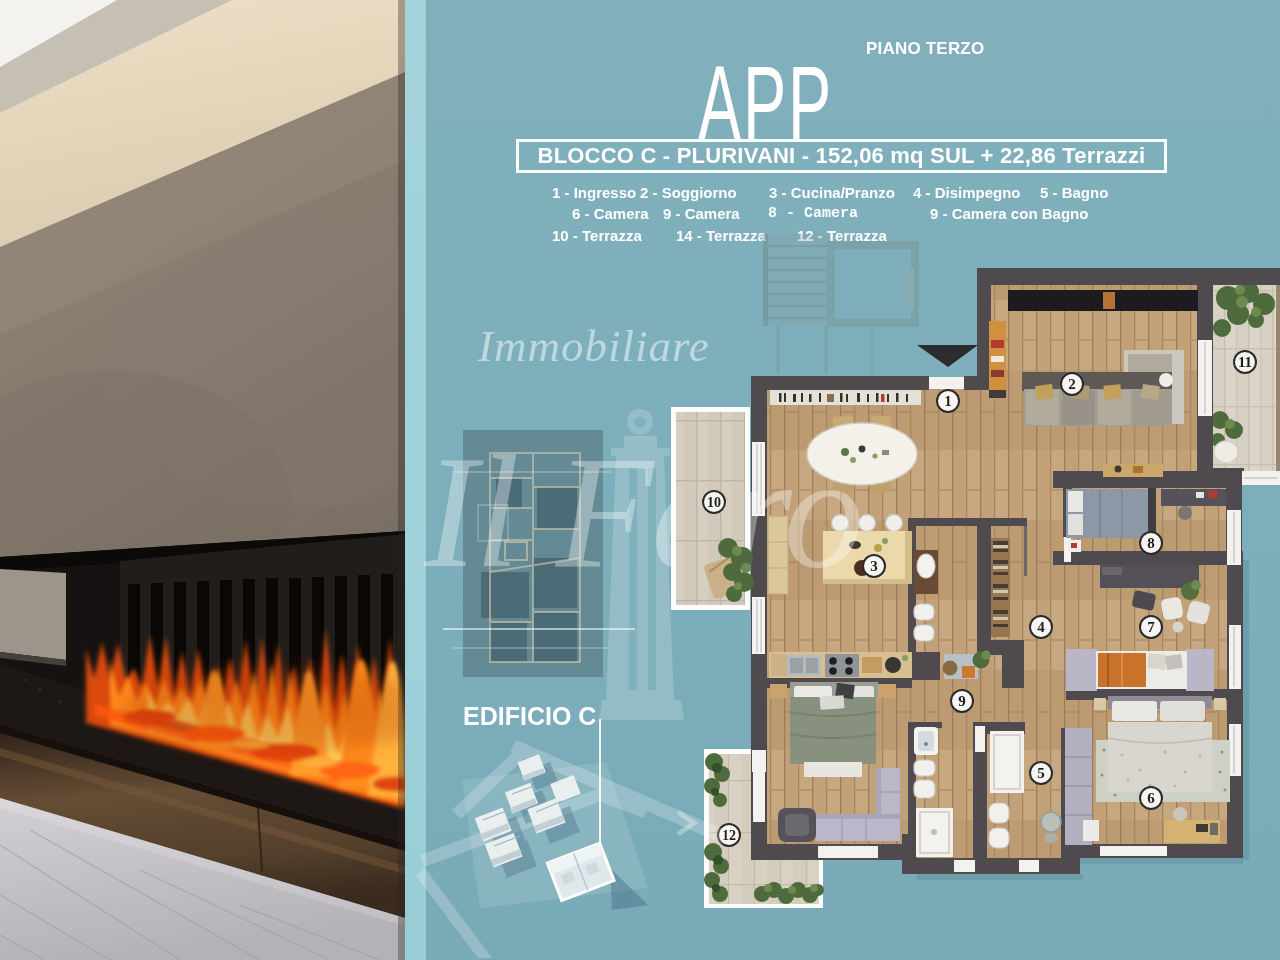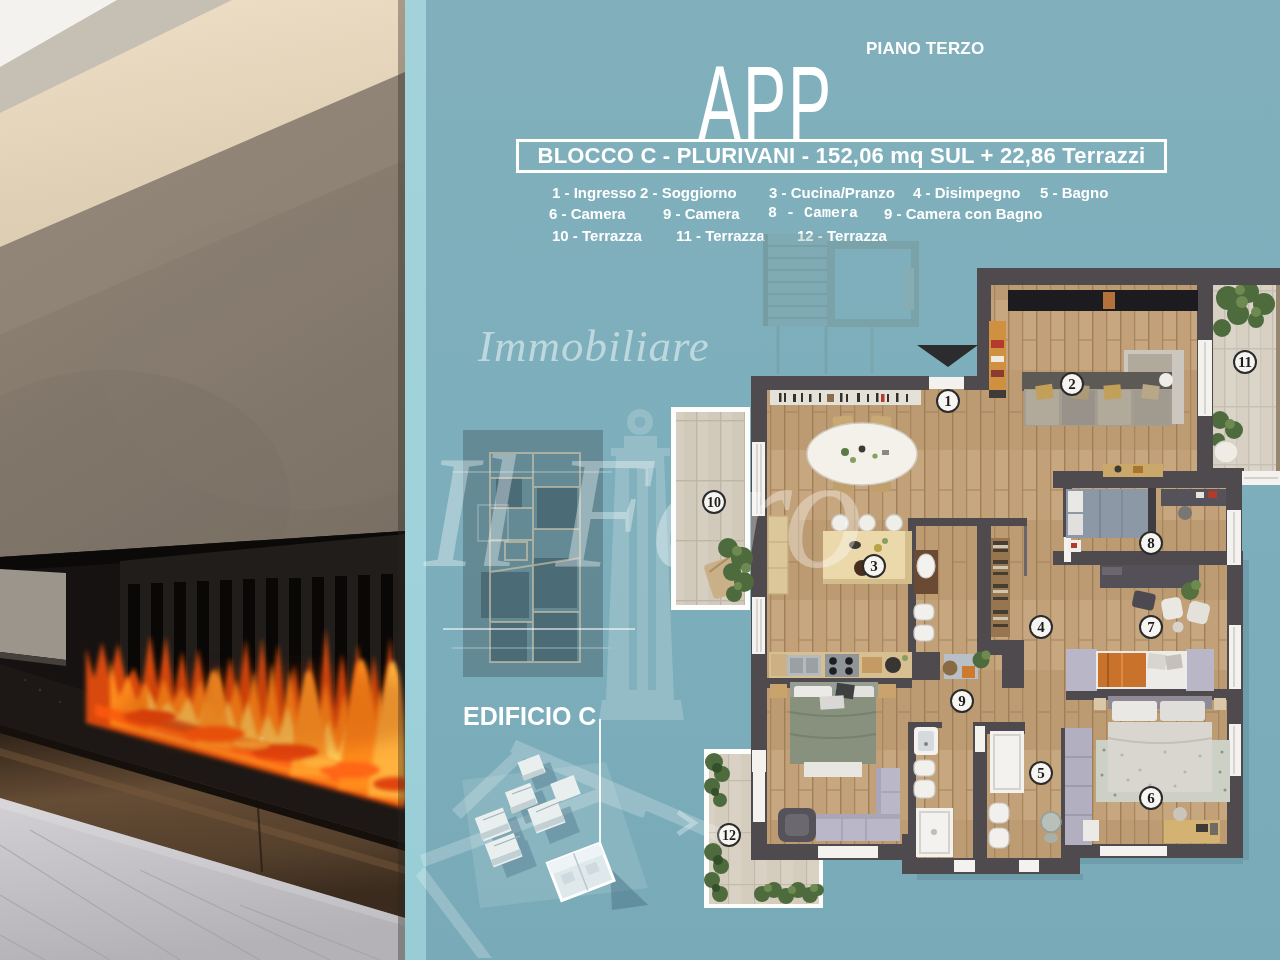--- a/index.html
+++ b/index.html
@@ -154,29 +154,29 @@
 
 <div class="abs" style="top:184px;left:0;width:1228px;height:19px;font-size:15px;font-weight:bold;color:#fff;">
   <span class="abs" style="left:552px;">1 - Ingresso</span>
   <span class="abs" style="left:640px;">2 - Soggiorno</span>
   <span class="abs" style="left:769px;">3 - Cucina/Pranzo</span>
   <span class="abs" style="left:913px;">4 - Disimpegno</span>
   <span class="abs" style="left:1040px;">5 - Bagno</span>
 </div>
 
 <div class="abs" style="top:205px;left:0;width:1280px;height:19px;font-size:15px;font-weight:bold;color:#fff;">
-  <span class="abs" style="left:549px;">6 - Camera</span>
+  <span class="abs" style="left:572px;">6 - Camera</span>
   <span class="abs" style="left:663px;">9 - Camera</span>
   <span class="abs" style="left:768px;font-family:Liberation Mono, monospace;">8 - Camera</span>
-  <span class="abs" style="left:884px;">9 - Camera con Bagno</span>
+  <span class="abs" style="left:930px;">9 - Camera con Bagno</span>
 </div>
 
 <div class="abs" style="top:227px;left:0;width:1280px;height:19px;font-size:15px;font-weight:bold;color:#fff;">
   <span class="abs" style="left:552px;">10 - Terrazza</span>
-  <span class="abs" style="left:676px;">11 - Terrazza</span>
+  <span class="abs" style="left:676px;">14 - Terrazza</span>
   <span class="abs" style="left:797px;">12 - Terrazza</span>
 </div>
 
 <svg class="abs" style="left:440px;top:420px;" width="180" height="300" viewBox="440 420 180 300" xmlns="http://www.w3.org/2000/svg">
   <rect x="463" y="430" width="140" height="247" fill="#54717c" opacity="0.6"></rect>
   <g fill="#466470" opacity="0.8">
     <rect x="533" y="558" width="44" height="50"></rect>
     <rect x="481" y="572" width="48" height="46"></rect>
     <rect x="489" y="622" width="38" height="40"></rect>
     <rect x="533" y="612" width="44" height="50"></rect>

